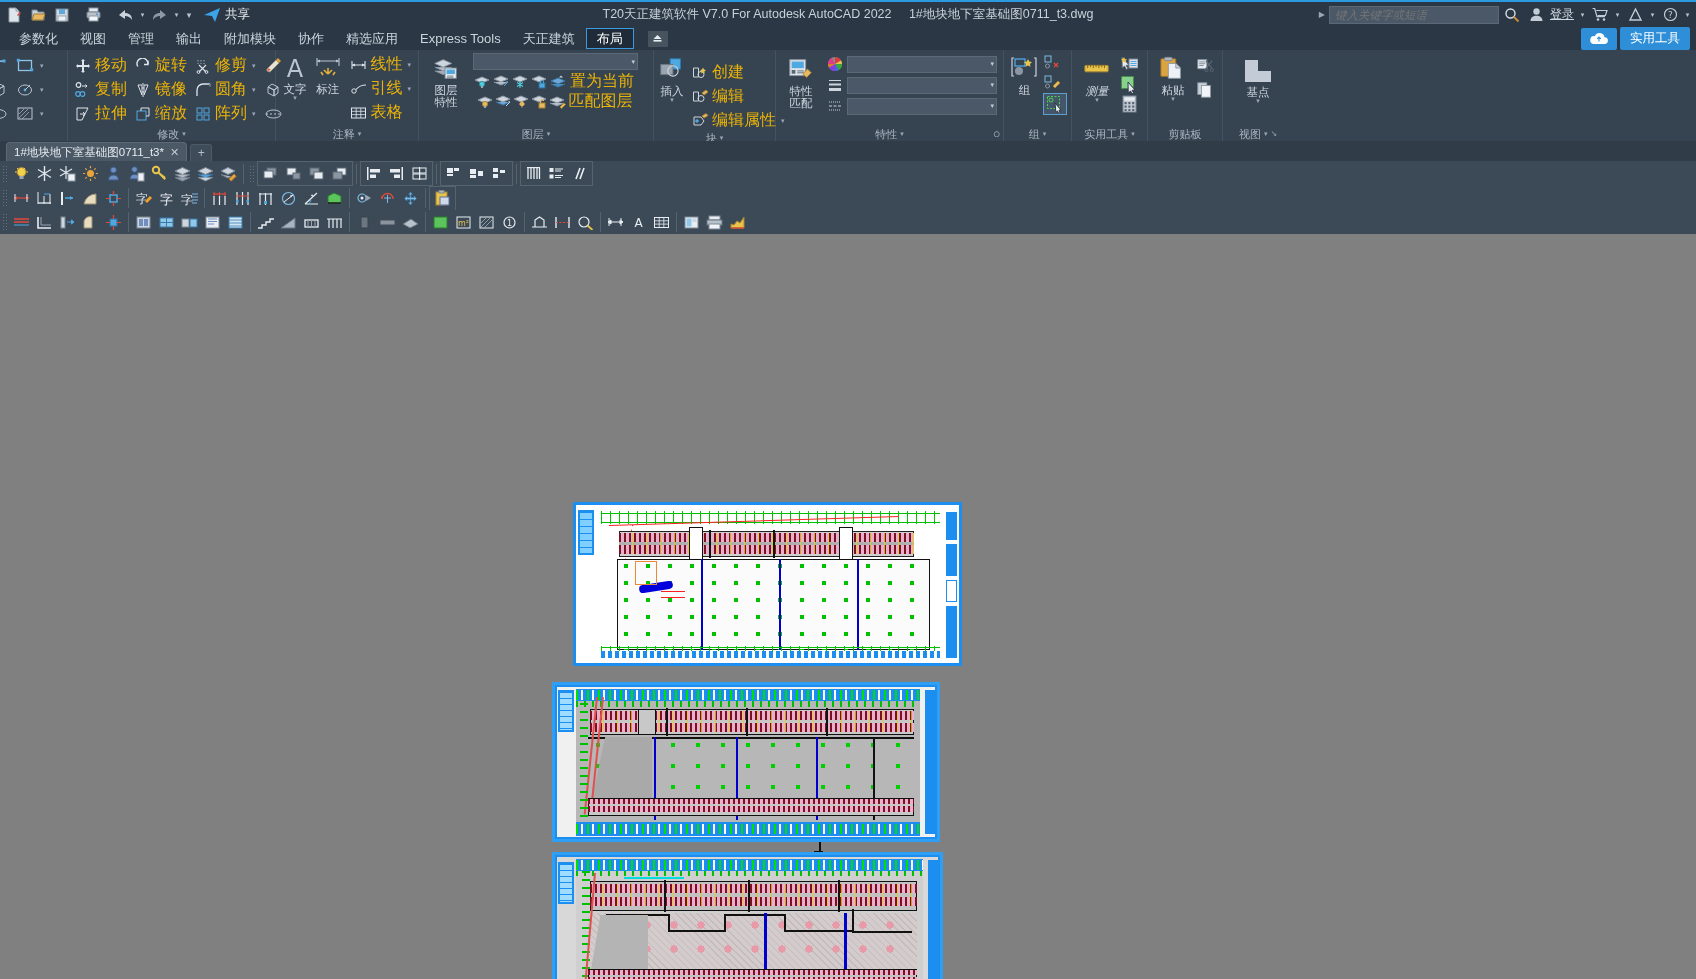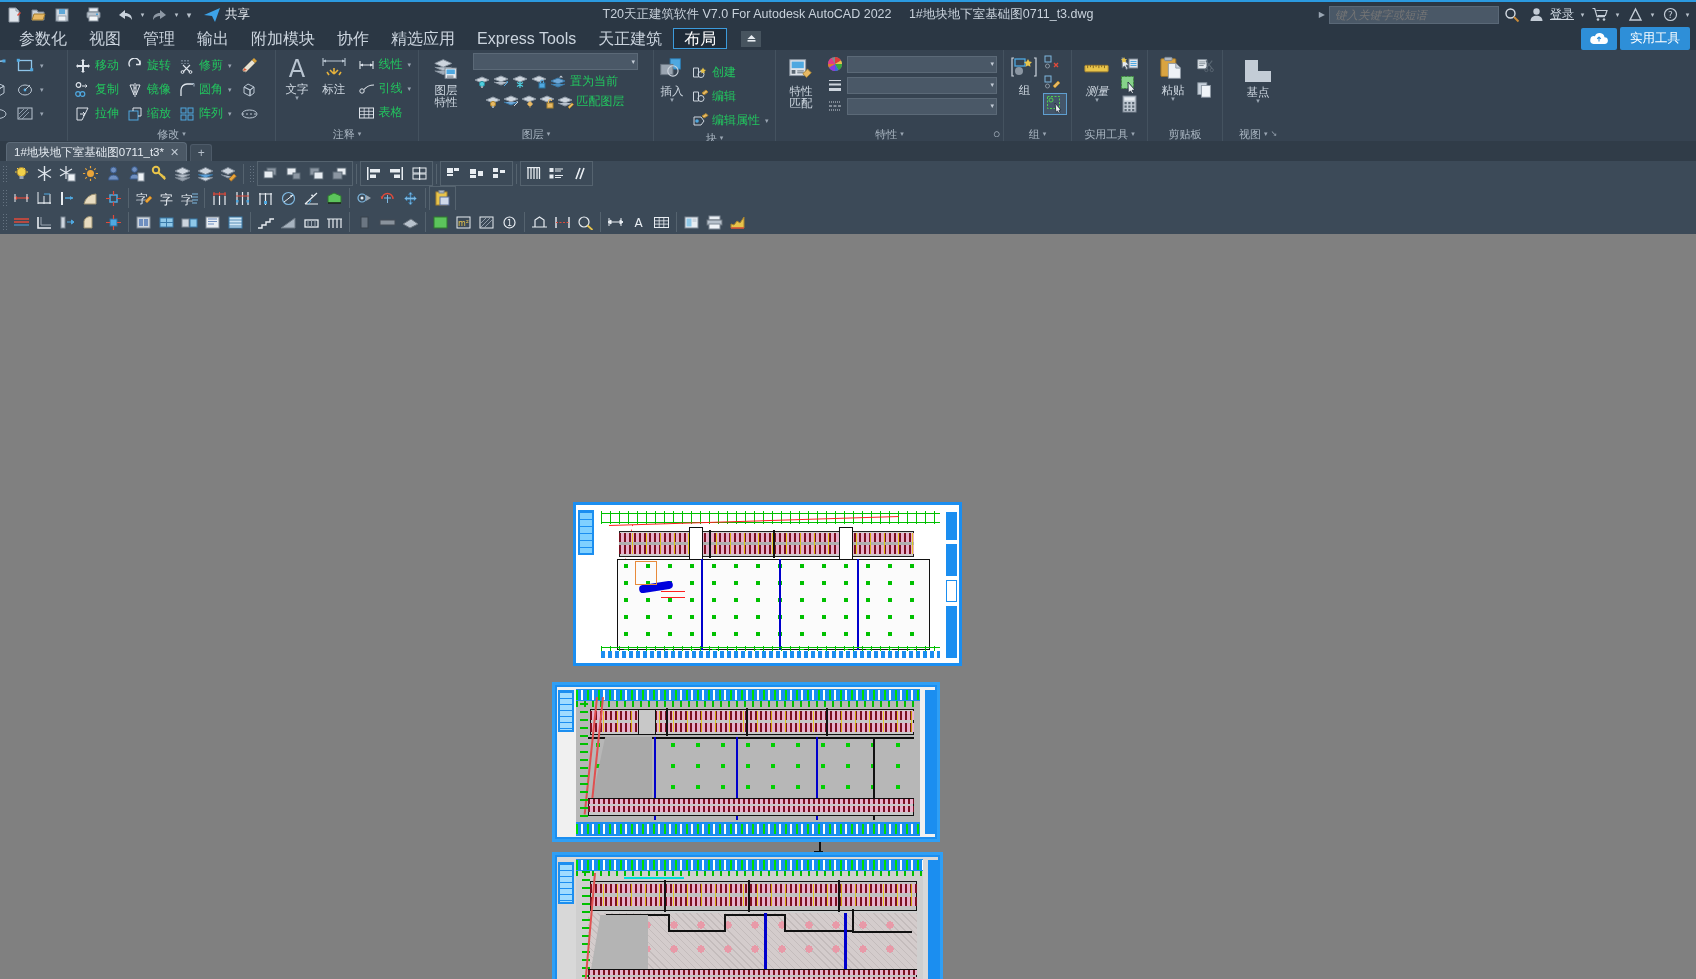--- a/index.html
+++ b/index.html
@@ -39,21 +39,21 @@
   }
   .ticon{ width:22px; height:22px; display:flex; align-items:center; justify-content:center; }
   .signin{ color:#cfd7e0; font-size:12px; text-decoration:underline; margin-left:1px; margin-right:2px; }
 
   
   .menubar{
     height:23px; background:#2b3744; display:flex; align-items:center;
     padding-left:8px; gap:0px; flex:0 0 auto; position:relative;
   }
   .menu-item{
-    padding:2px 11px; color:#cbd4de; font-size:16px; height:21px; line-height:17px; cursor:default;
+    padding:2px 11px; color:#cbd4de; font-size:13px; height:21px; line-height:17px; cursor:default;
   }
   .menu-item.active{ background:#1f2b38; border:1px solid #3c9bdc; color:#ffffff; padding:1px 10px; }
   .menu-spacer{ flex:1; }
   .minbox{
     width:20px;height:16px;background:#47545f;display:flex;align-items:center;justify-content:center;
     margin-right:6px;
   }
   .menubar-right{ display:flex; align-items:center; }
 
   
@@ -71,21 +71,21 @@
   .big-btn{
     display:flex; flex-direction:column; align-items:center; width:42px; padding-top:2px; cursor:default;
   }
   .big-btn .lbl{ color:#cfd8e1; font-size:11.5px; margin-top:1px; line-height:12px; text-align:right; }
   .big-btn .lbl2{ color:#cfd8e1; font-size:11.5px; line-height:12px; text-align:center; }
   .big-btn .dd{ font-size:7px; color:#9aa6b3; line-height:6px; }
   .col{ display:flex; flex-direction:column; gap:1px; }
   .row-btn{
     display:flex; align-items:center; height:23px; padding:0 3px 0 2px; gap:3px; cursor:default; border-radius:2px;
   }
-  .row-btn .lbl{ color:#22c55e; font-size:12px; white-space:nowrap; }
+  .row-btn .lbl{ color:#eab308; font-size:16px; white-space:nowrap; }
   .row-btn .dd{ font-size:7px; color:#9aa6b3; margin-left:2px; }
   .mini{ width:18px;height:18px;display:flex;align-items:center;justify-content:center; }
   .icon20{ width:20px;height:20px;display:flex;align-items:center;justify-content:center; }
   .icon26{ width:28px;height:28px;display:flex;align-items:center;justify-content:center; }
   .combo{
     width:165px;height:17px;background:#4a5867;border:1px solid #5b6977;display:flex;align-items:center;
     padding:0 2px; justify-content:flex-end;
   }
   .combo .ar{ font-size:7px; color:#c3ccd6; }
   .combo.wide{ width:150px; }

